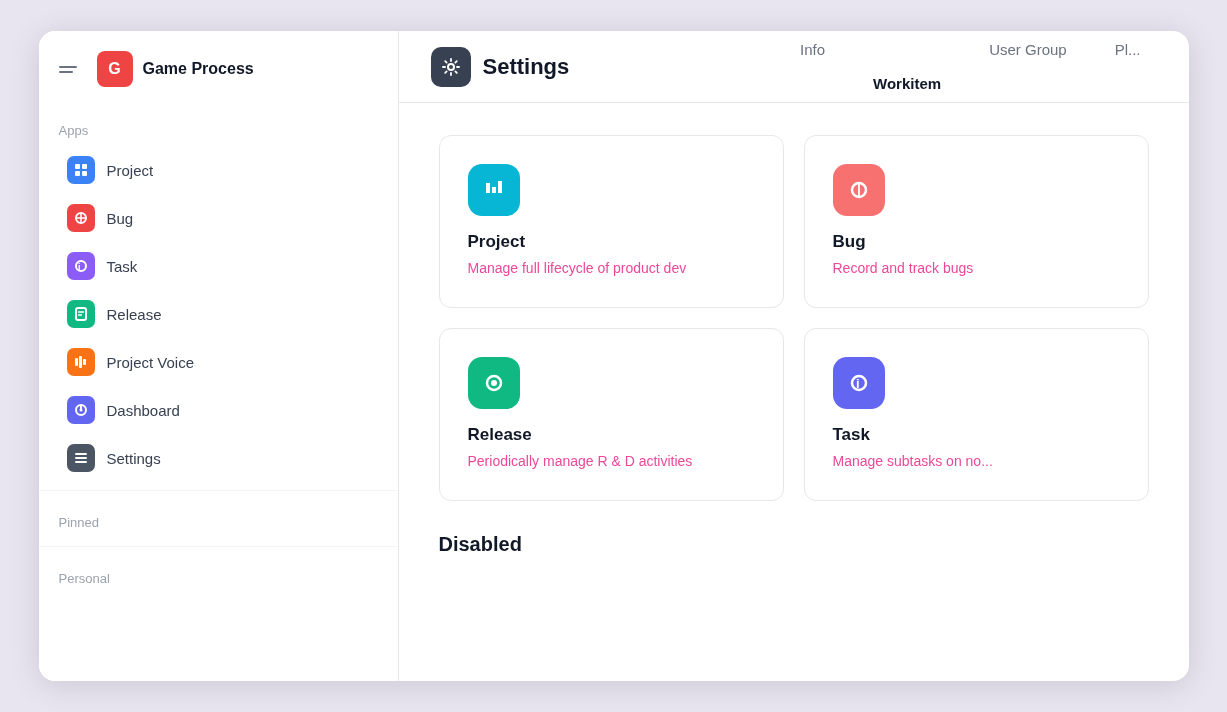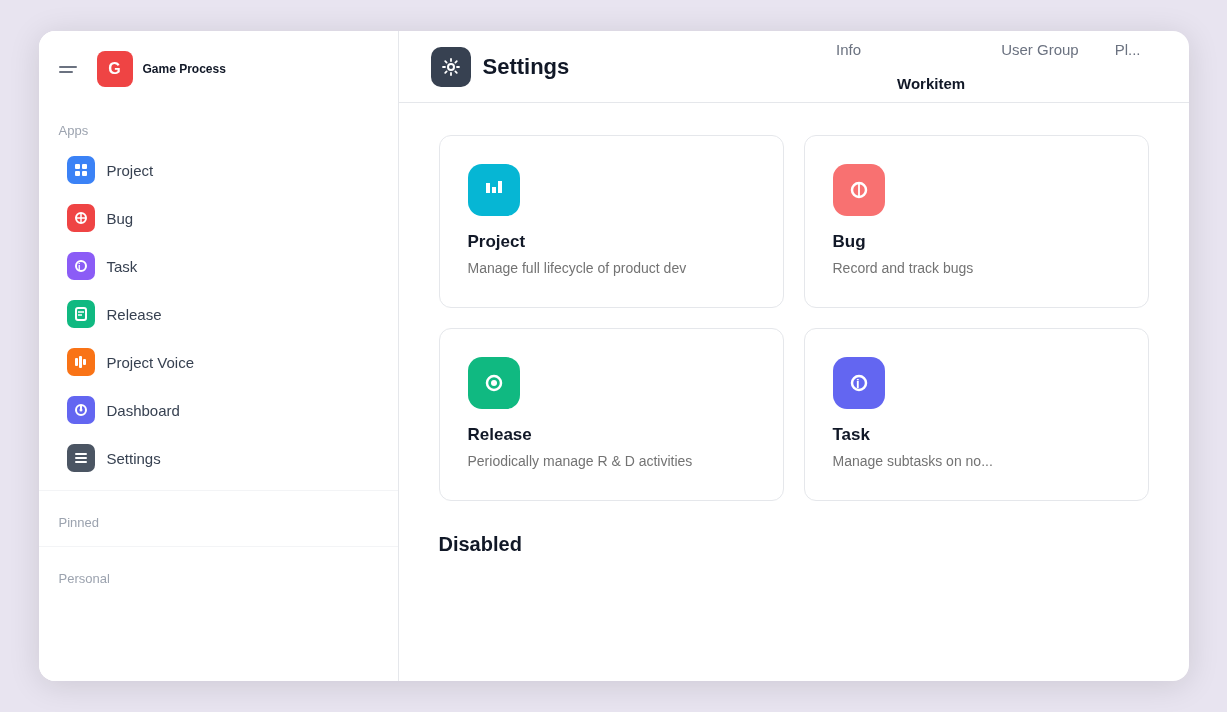--- a/index.html
+++ b/index.html
@@ -63,21 +63,21 @@
       background: #ef4444;
       border-radius: 8px;
       display: flex;
       align-items: center;
       justify-content: center;
       color: white;
       font-weight: 700;
       font-size: 16px;
     }
     .workspace-name {
-      font-size: 12px;
+      font-size: 16px;
       font-weight: 600;
       color: #111827;
     }
     .sidebar-section-label {
       padding: 16px 20px 8px 20px;
       font-size: 13px;
       font-weight: 500;
       color: #9ca3af;
     }
     .sidebar-nav-item {
@@ -143,21 +143,21 @@
       color: white;
       font-size: 18px;
     }
     .topbar-title {
       font-size: 22px;
       font-weight: 700;
       color: #111827;
     }
     .topbar-tabs {
       display: flex;
-      gap: 4px;
+      gap: 16px;
     }
     .topbar-tab {
       padding: 8px 16px;
       font-size: 15px;
       color: #6b7280;
       cursor: pointer;
       border-radius: 8px;
       font-weight: 500;
       transition: all 0.15s;
     }
@@ -203,21 +203,21 @@
       color: white;
     }
     .card-name {
       font-size: 17px;
       font-weight: 700;
       color: #111827;
       margin-bottom: 6px;
     }
     .card-desc {
       font-size: 14px;
-      color: #737373;
+      color: #ec4899;
       line-height: 1.5;
     }
   </style>
 </head>
 <body>
 
 <div class="app-container">
 
   <div class="sidebar">
     <div class="sidebar-header">

